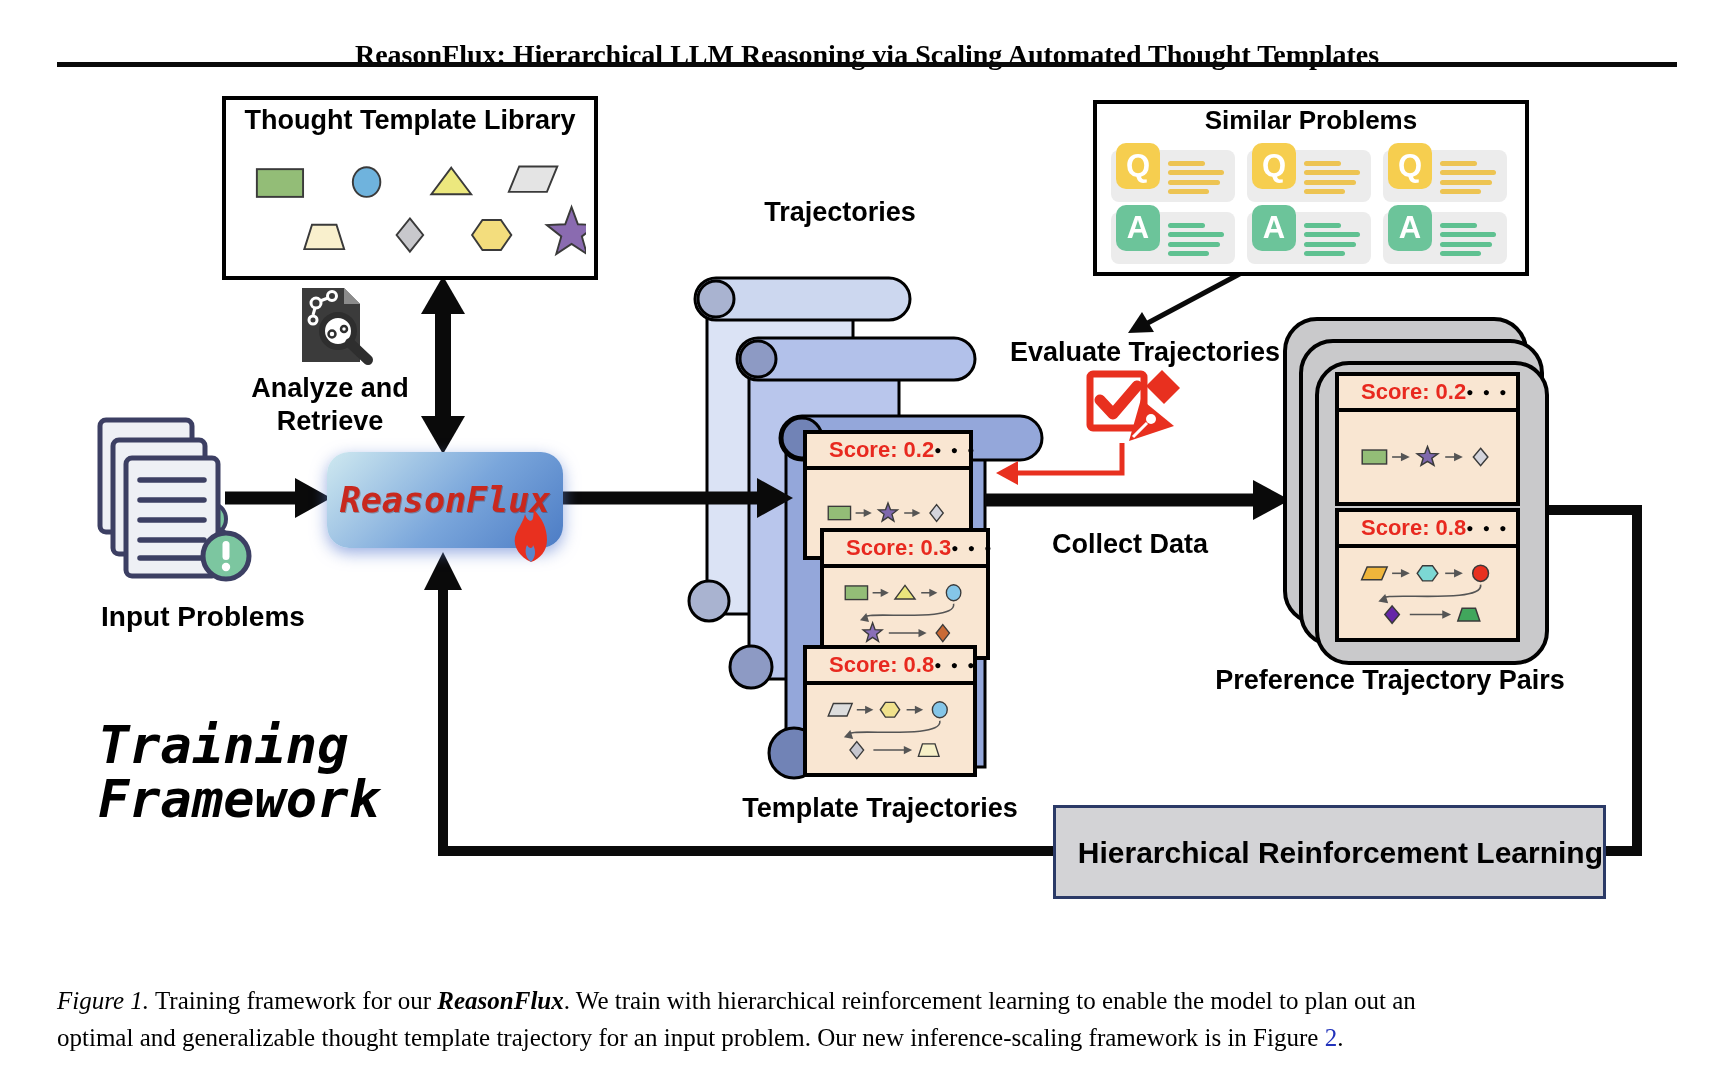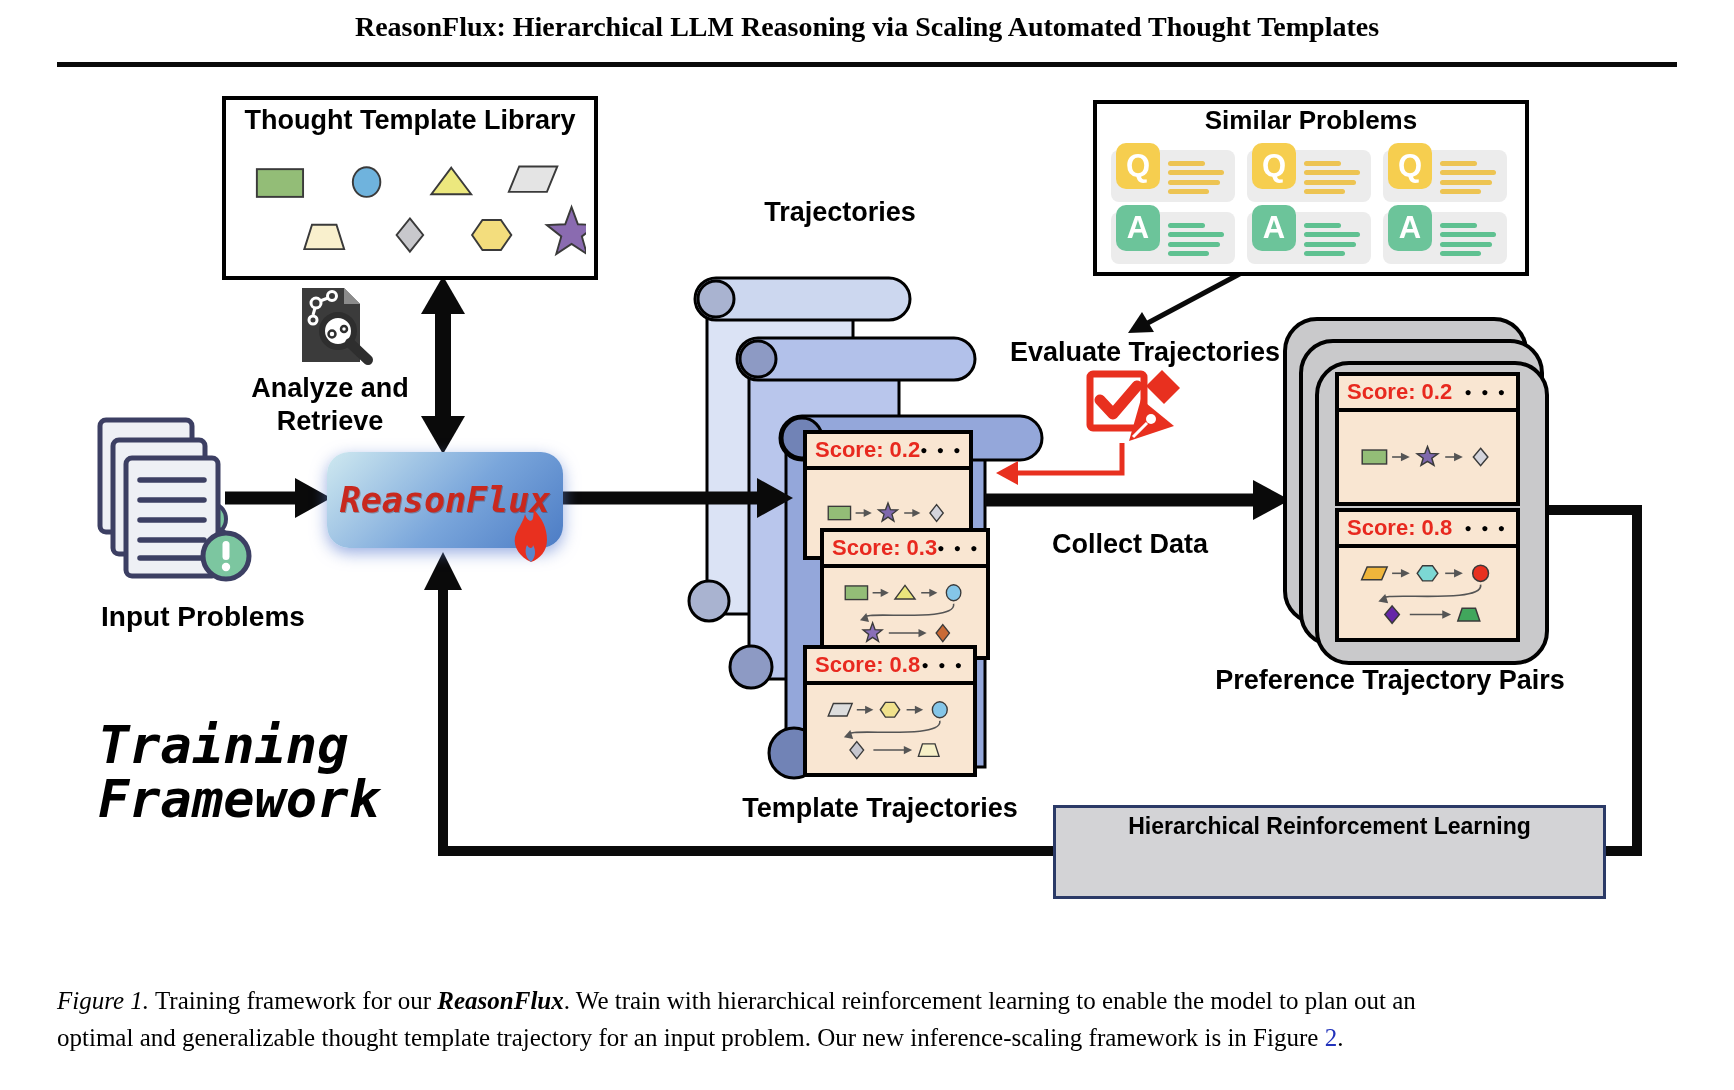--- a/index.html
+++ b/index.html
@@ -1,20 +1,20 @@
 <!DOCTYPE html>
 <html><head>
 <meta charset="utf-8">
 <style>
   html,body{margin:0;padding:0;background:#fff;}
   .page{position:relative;width:1734px;height:1090px;background:#fff;overflow:hidden;
         font-family:"Liberation Sans",sans-serif;color:#000;}
   .layer{position:absolute;left:0;top:0;z-index:1;}
   .ov{position:absolute;z-index:2;}
-  .paper-title{left:0;top:11px;width:100%;text-align:center;
+  .paper-title{left:0;top:39px;width:100%;text-align:center;
         font-family:"Liberation Serif",serif;font-weight:bold;font-size:28px;}
   .rule{left:57px;top:62px;width:1620px;height:5px;background:#0a0a0a;}
   .box{border:4px solid #000;background:#fff;}
   .library{left:222px;top:96px;width:368px;height:176px;}
   .box-title{font-weight:bold;font-size:27px;text-align:center;margin-top:5px;}
   .lib-shapes{position:absolute;left:2px;top:50px;width:358px;height:118px;}
   .similar{left:1093px;top:100px;width:428px;height:168px;}
   .similar .box-title{font-size:26px;margin-top:1px;}
   .qa-grid{position:absolute;left:8px;top:40px;width:412px;height:122px;
         display:flex;flex-wrap:wrap;align-content:space-between;}
@@ -28,28 +28,28 @@
   .rfbox{left:327px;top:452px;width:236px;height:96px;border-radius:22px;
         background:linear-gradient(135deg,#cfe9f0 0%,#7aa6db 55%,#4c7cc5 100%);
         box-shadow:0 5px 16px rgba(100,130,210,.65);
         display:flex;align-items:center;justify-content:center;}
   .rftext{font-family:"DejaVu Sans Mono",monospace;font-style:italic;font-weight:bold;
         font-size:35px;color:#c8281e;text-shadow:1px 1px 0 rgba(70,10,10,.3);}
   .flame{position:absolute;right:10px;bottom:-16px;width:44px;height:54px;}
   .training{left:98px;top:718px;font-family:"DejaVu Sans Mono",monospace;font-style:italic;
         font-weight:bold;font-size:52px;line-height:54px;text-align:left;}
   .tcard{background:#f9e6d2;border:4px solid #000;}
-  .thdr{height:32px;border-bottom:4px solid #000;display:flex;align-items:center;padding:0 8px;}
+  .thdr{height:32px;border-bottom:4px solid #000;display:flex;align-items:center;padding:0 22px;}
   .score{color:#e8291f;font-weight:bold;font-size:22px;white-space:nowrap;}
   .dots{margin-left:auto;font-size:12px;letter-spacing:3px;color:#000;white-space:nowrap;}
   .tbody{position:relative;}
   .gcard{background:#c9c9cb;border:4px solid #000;border-radius:34px;}
   .rlbox{left:1053px;top:805px;width:547px;height:88px;background:#d3d3d6;border:3px solid #2b3a67;
-        display:flex;flex-direction:row;justify-content:center;text-align:center;
-        font-weight:bold;font-size:23px;line-height:37px;}
+        display:flex;flex-direction:column;justify-content:center;text-align:center;
+        font-weight:bold;font-size:30px;line-height:37px;align-items:flex-end;}
   .caption{left:57px;top:982px;width:1630px;font-family:"Liberation Serif",serif;
         font-size:25px;line-height:37px;}
   .cap-fig{font-style:italic;}
   .cap-b{font-weight:normal;}
   .cap-bi{font-weight:bold;font-style:italic;}
   .cap-link{color:#2233bb;}
 </style>
 </head>
 <body>
 

